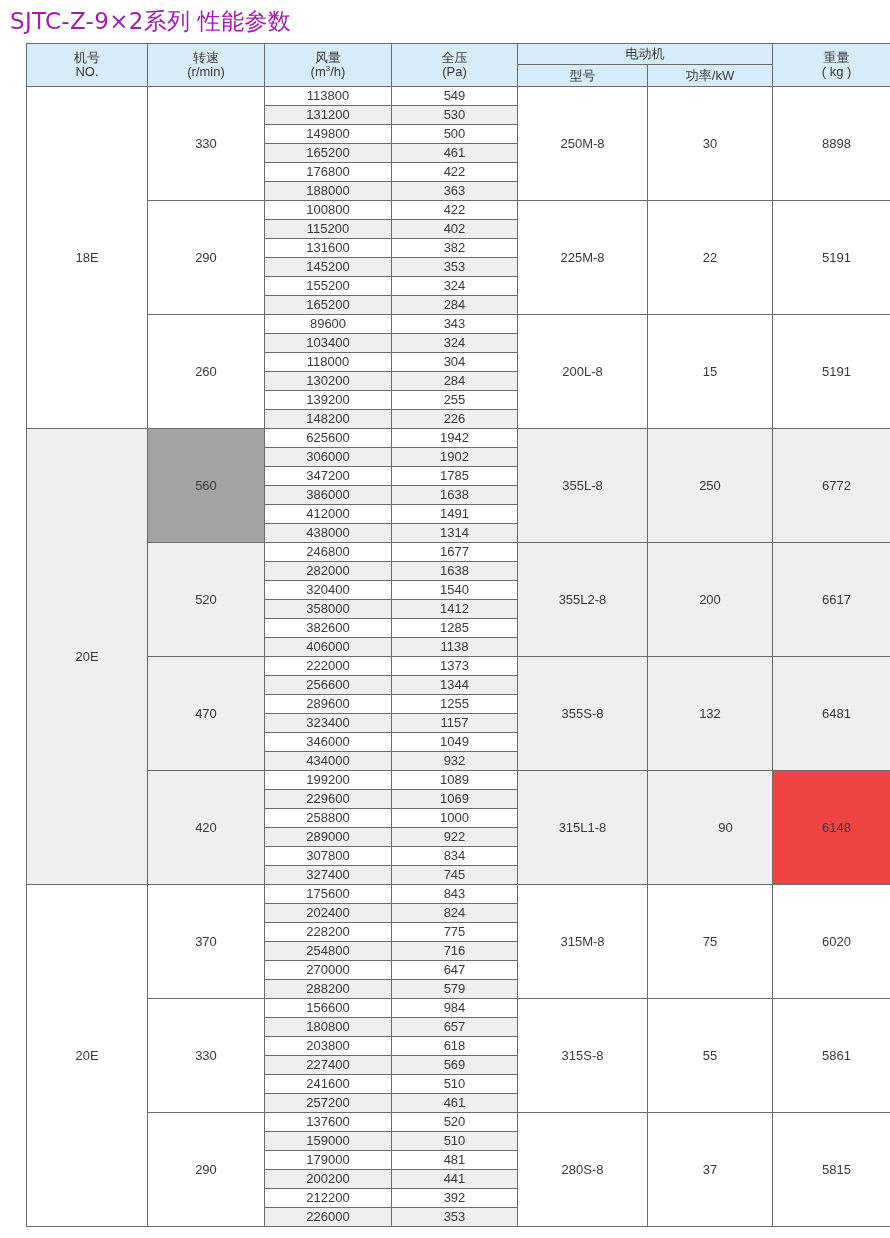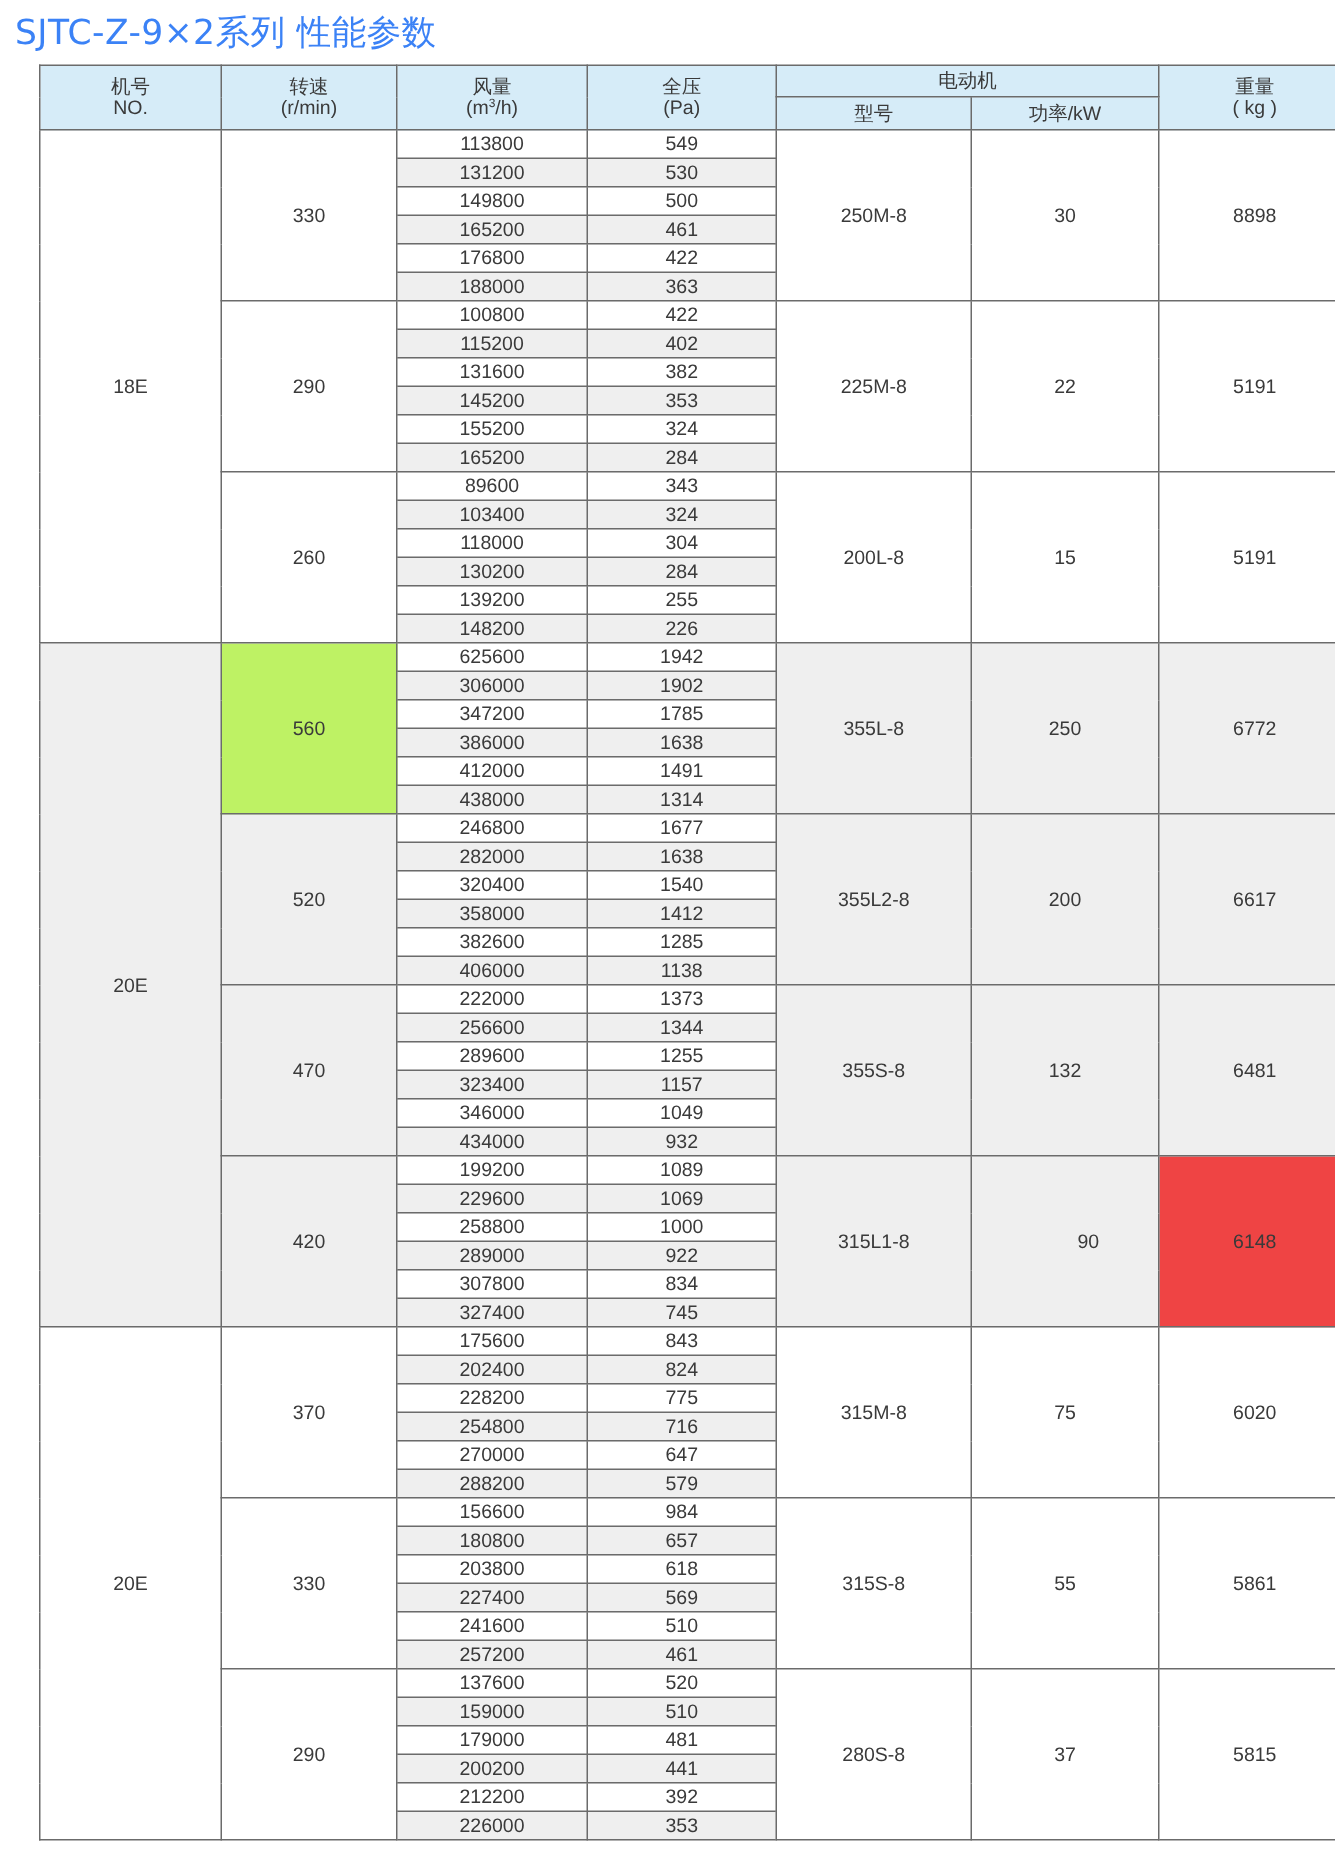--- a/index.html
+++ b/index.html
@@ -1,18 +1,18 @@
 <!DOCTYPE html>
 <html><head>
 <meta charset="utf-8">
 <style>
   html, body { margin: 0; padding: 0; background: #ffffff; }
   body { width: 890px; height: 1238px; position: relative; overflow: hidden;
          font-family: "Liberation Sans", "DejaVu Sans", sans-serif; color: #3a3a3a; }
-  .title { position: absolute; left: 10px; top: 6px; font-size: 23px; color: #3b82f6;
+  .title { position: absolute; left: 10px; top: 6px; font-size: 23px; color: #a21caf;
            letter-spacing: 0.3px; white-space: nowrap; font-family: "DejaVu Sans", sans-serif; }
   table.spec { position: absolute; left: 26px; top: 43px; width: 874px; border-collapse: collapse;
                table-layout: fixed; font-size: 13px; }
   table.spec td, table.spec th { border: 1px solid #6b6b6b; text-align: center; vertical-align: middle;
                padding: 0; font-weight: normal; color: #3a3a3a; }
   table.spec th { background: #d6ecf8; line-height: 14px; font-size: 13px; }
   .hdr-top { height: 21px; }
   .hdr-sub { height: 22px; }
   tr.data td { height: 18px; line-height: 18px; }
   td.stripe { background: #efefef; }
@@ -146,21 +146,21 @@
       <tr class="data">
         <td class="flow ">139200</td>
         <td class="press ">255</td>
       </tr>
       <tr class="data">
         <td class="flow stripe">148200</td>
         <td class="press stripe">226</td>
       </tr>
       <tr class="data grp-shade">
         <td class="grp" rowspan="24" style="background: rgb(239, 239, 239);">20E</td>
-        <td class="grp" rowspan="6" style="background: #bef264;">560</td>
+        <td class="grp" rowspan="6" style="background: #a3a3a3;">560</td>
         <td class="flow ">625600</td>
         <td class="press ">1942</td>
         <td class="grp" rowspan="6" style="background: rgb(239, 239, 239);">355L-8</td>
         <td class="grp" rowspan="6" style="background: rgb(239, 239, 239);">250</td>
         <td class="grp" rowspan="6" style="background: rgb(239, 239, 239);">6772</td>
       </tr>
       <tr class="data grp-shade">
         <td class="flow stripe">306000</td>
         <td class="press stripe">1902</td>
       </tr>

